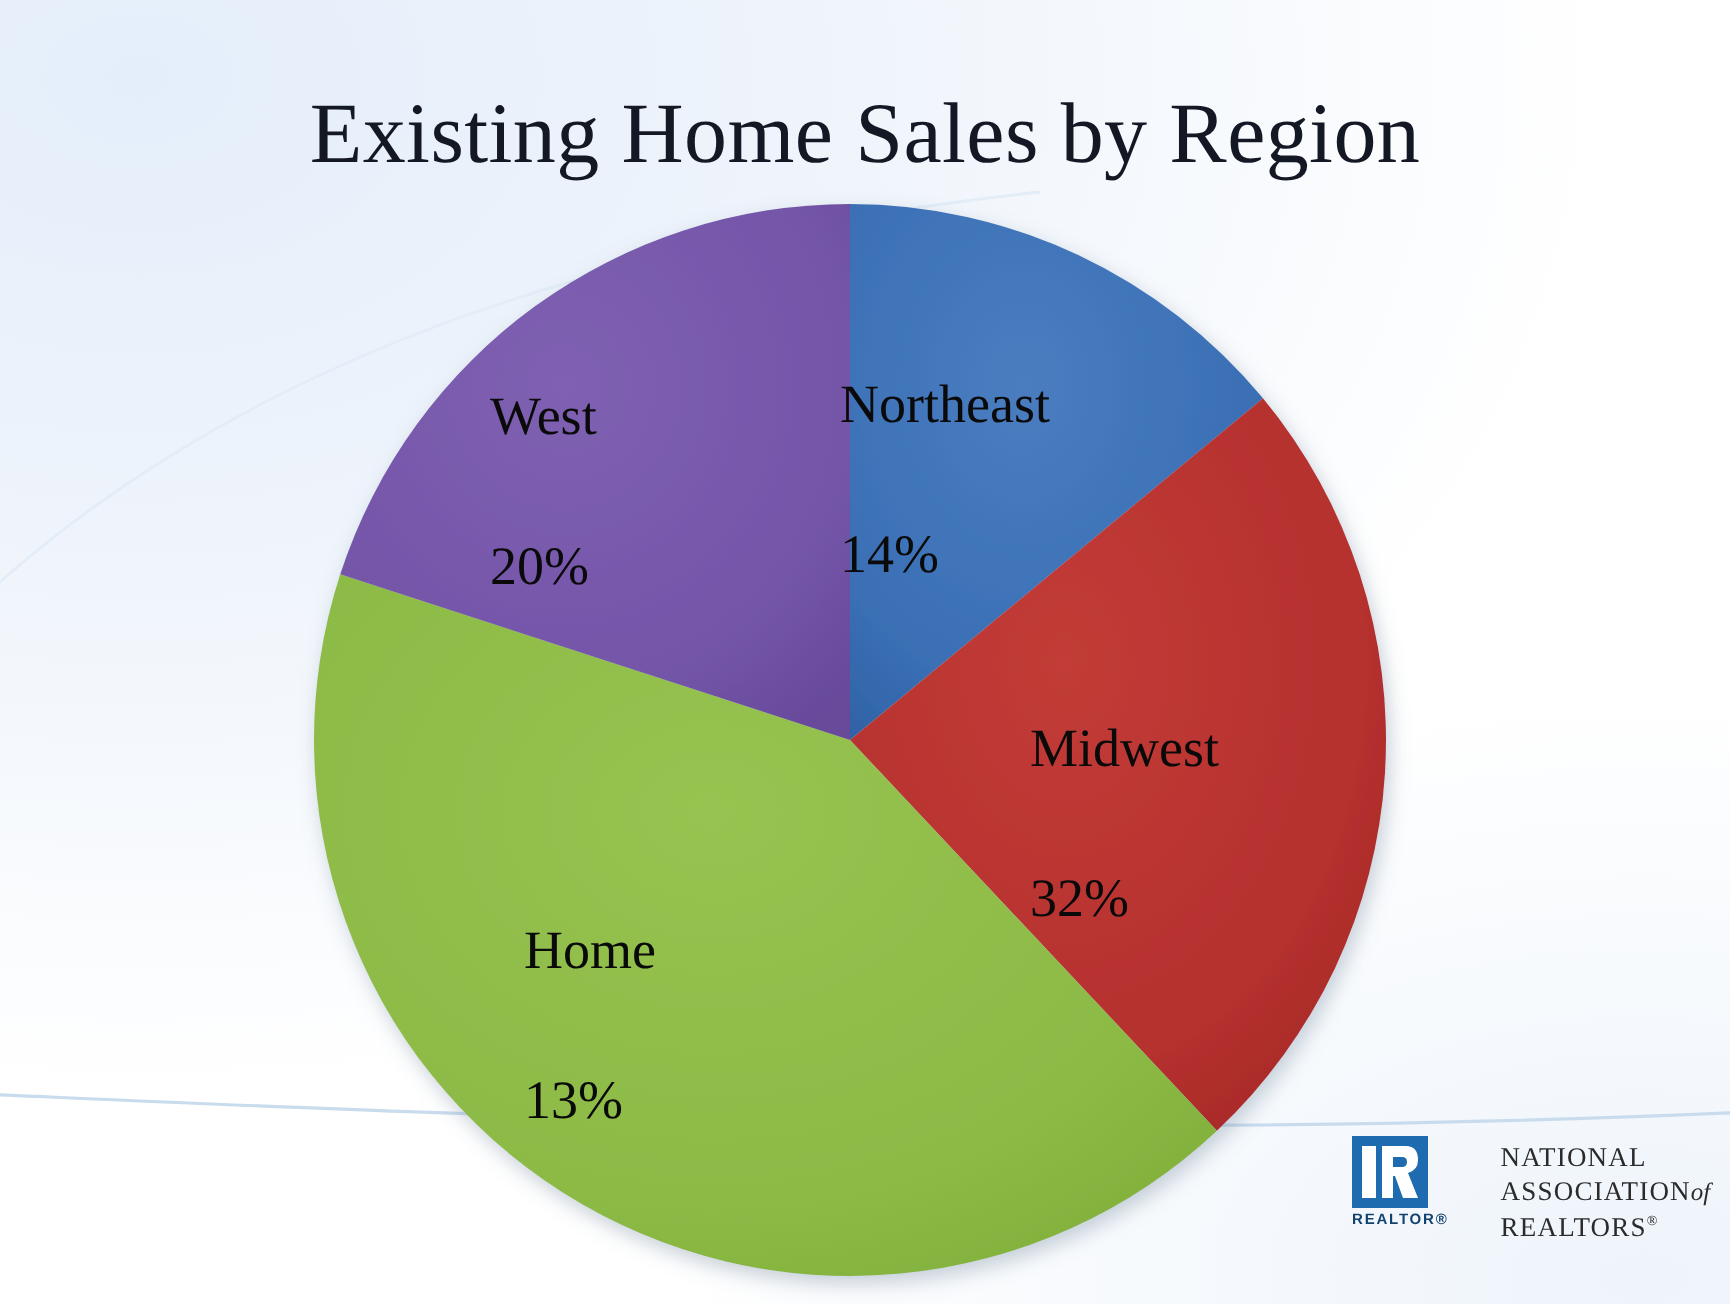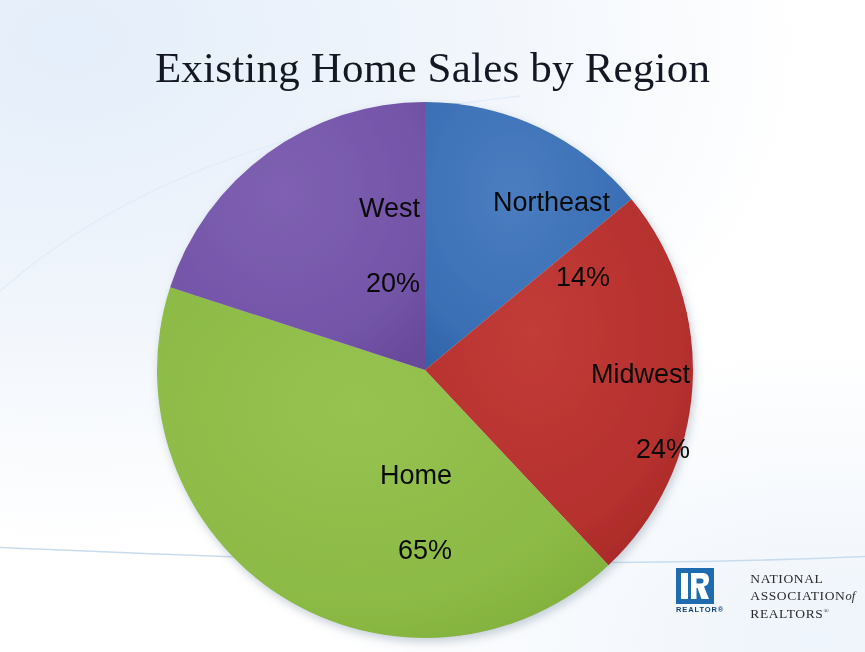--- a/index.html
+++ b/index.html
@@ -74,22 +74,22 @@
     position: absolute;
     left: 155px;
     top: 100px;
     width: 540px;
     height: 540px;
     overflow: visible;
   }
 
   .slice-label {
     position: absolute;
-    text-align: right;
-    font-family: Liberation Sans, sans-serif;
+    text-align: left;
+    font-family: Liberation Serif, serif;
     font-size: 27px;
     line-height: 1.22;
     color: #0a0a0a;
     white-space: nowrap;
     pointer-events: none;
   }
   .slice-label .lbl-name { display: block; }
   .slice-label .lbl-val  { display: block; margin-top: 42px; }
 
   .lbl-northeast { left: 420px; top: 186px; width: 190px; }
@@ -199,26 +199,26 @@
         </g>
     </svg>
 
     <div class="slice-label lbl-northeast">
       <span class="lbl-name">Northeast</span>
       <span class="lbl-val">14%</span>
     </div>
 
     <div class="slice-label lbl-midwest">
       <span class="lbl-name">Midwest</span>
-      <span class="lbl-val">24%</span>
+      <span class="lbl-val">32%</span>
     </div>
 
     <div class="slice-label lbl-south">
       <span class="lbl-name">Home</span>
-      <span class="lbl-val">65%</span>
+      <span class="lbl-val">13%</span>
     </div>
 
     <div class="slice-label lbl-west">
       <span class="lbl-name">West</span>
       <span class="lbl-val">20%</span>
     </div>
 
   </div>
 
   <div class="nar-logo">

